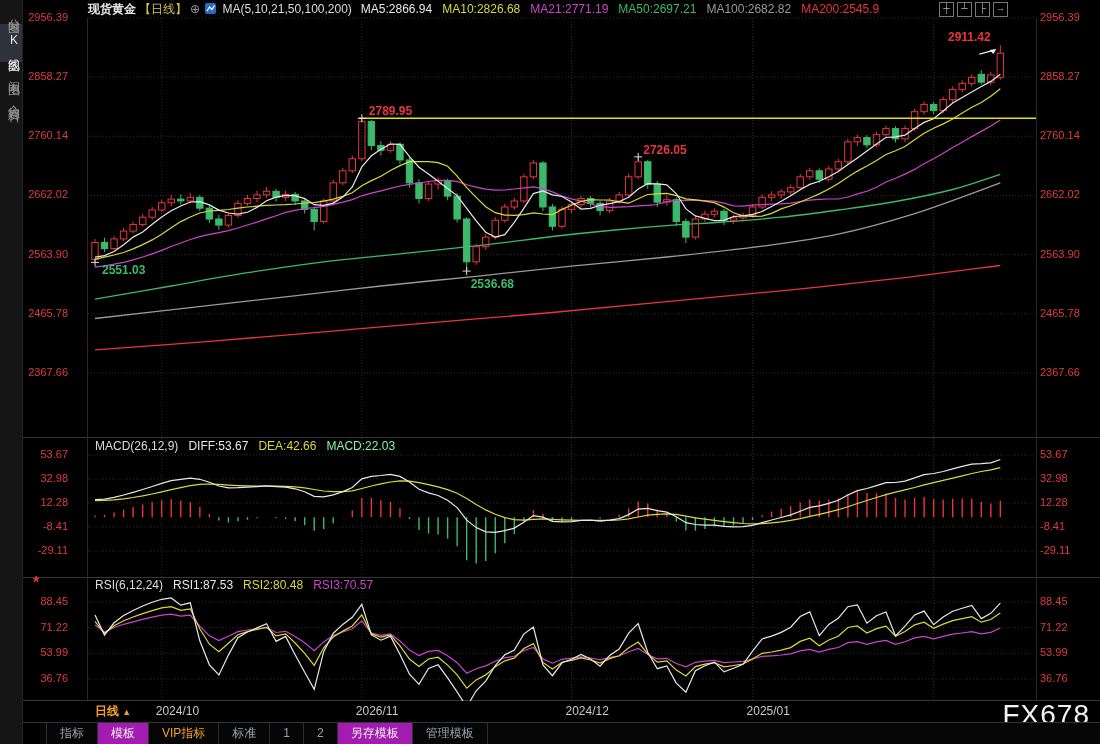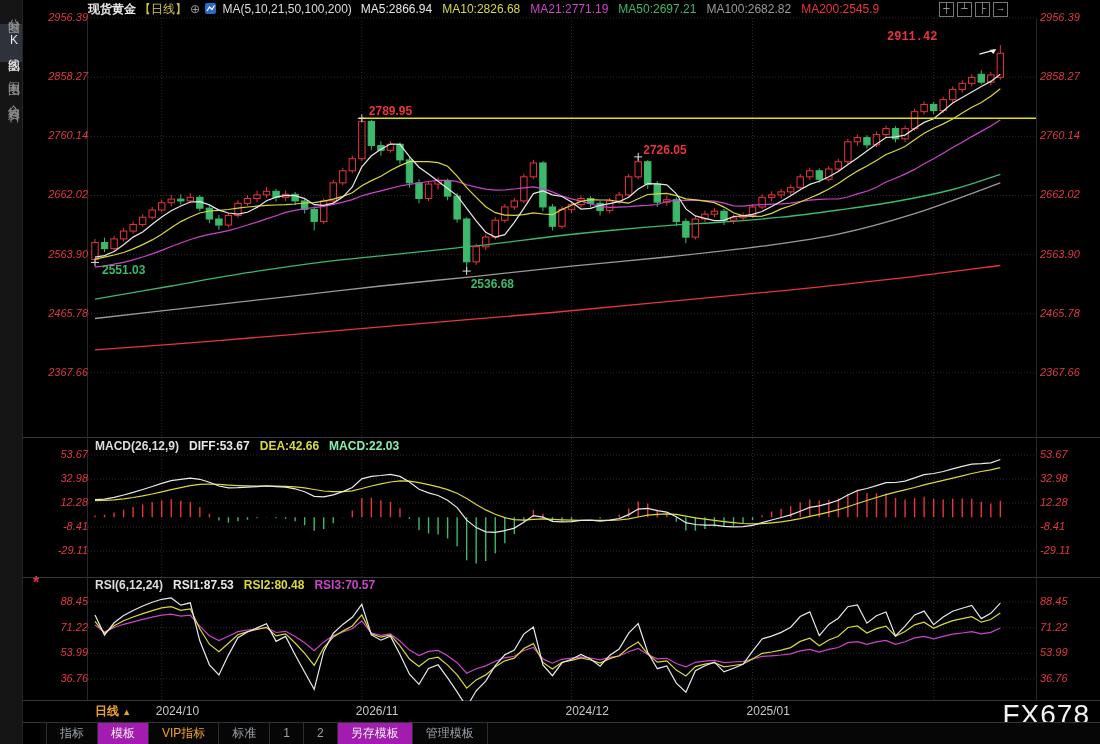--- a/index.html
+++ b/index.html
@@ -18,29 +18,29 @@
   .header .period{color:#d6c44a;margin-left:3px;}
   .addicon{color:#9a9a9a;margin:0 5px 0 3px;}
   .chart-ic{display:inline-block;vertical-align:-1px;margin-right:3px;}
   .ma-label{color:#dcdcdc;margin-right:9px;}
   .ma-v{margin-right:10px;}
   .toolbar{position:absolute;right:92px;top:2px;z-index:4;display:flex;gap:3px;}
   .tool-ic{display:inline-block;width:13px;height:13px;border:1px solid #787878;color:#b8b8b8;
            font-size:9px;line-height:11px;text-align:center;cursor:pointer;}
   
   .panel-header{position:absolute;left:95px;font-size:12px;z-index:4;white-space:nowrap;color:#dcdcdc;}
-  .panel-header span{margin-right:10px;font-weight:bold;}
+  .panel-header span{margin-right:10px;}
   .macd-h{top:439px;}
   .rsi-h{top:578px;}
   .alert-icon{position:absolute;left:33px;top:574px;color:#e8343c;font-size:16px;font-weight:bold;z-index:4;}
   
   #cv{position:absolute;left:0;top:0;z-index:1;}
   #annos{position:absolute;left:0;top:0;width:1100px;height:744px;z-index:3;pointer-events:none;}
   .anno{position:absolute;font-size:12px;font-weight:bold;}
-  .axis-label{position:absolute;font-size:11px;color:#e03a40;width:64px;font-style:italic;}
+  .axis-label{position:absolute;font-size:11px;color:#e03a40;width:44px;}
   .axis-label.left{left:24px;text-align:right;}
   .axis-label.right{left:1040px;text-align:left;}
   .date-label{position:absolute;top:704px;font-size:12px;color:#c8c8c8;}
   
   .time-axis{position:absolute;left:0;top:700px;width:1001px;height:22px;z-index:2;}
   .period-label{position:absolute;left:95px;top:3px;color:#f0a22a;font-size:12px;font-weight:bold;cursor:pointer;}
   .period-label .arrow{font-size:9px;}
   
   .tabbar{position:absolute;left:0;top:722px;width:1100px;height:22px;background:#060606;
           border-top:1px solid #30343a;display:flex;align-items:stretch;padding-left:6px;z-index:7;box-sizing:border-box;margin-left:40px;}
@@ -480,21 +480,21 @@
       <line x1="357.84" y1="118.35832680000003" x2="365.84" y2="118.35832680000003" stroke="#ddd"></line>
       <line x1="361.84" y1="114.35832680000003" x2="361.84" y2="122.35832680000003" stroke="#ddd"></line>
       <line x1="634.2099999999999" y1="156.88810979999982" x2="642.2099999999999" y2="156.88810979999982" stroke="#ddd"></line>
       <line x1="638.2099999999999" y1="152.88810979999982" x2="638.2099999999999" y2="160.88810979999982" stroke="#ddd"></line>
       <line x1="91" y1="262.4199191999998" x2="99" y2="262.4199191999998" stroke="#ddd"></line>
       <line x1="95" y1="258.4199191999998" x2="95" y2="266.4199191999998" stroke="#ddd"></line>
       <line x1="462.66999999999996" y1="271.0725387" x2="470.66999999999996" y2="271.0725387" stroke="#ddd"></line>
       <line x1="466.66999999999996" y1="267.0725387" x2="466.66999999999996" y2="275.0725387" stroke="#ddd"></line>
     </svg>
   <div id="annos">
-      <div class="anno" style="left: 887px; top: 30.1156px; color: rgb(232, 52, 60); font-family: Liberation Mono, monospace;">2911.42</div>
+      <div class="anno" style="left: 948px; top: 30.1156px; color: rgb(232, 52, 60);">2911.42</div>
       <div class="anno" style="left: 368.84px; top: 104.358px; color: rgb(232, 52, 60);">2789.95</div>
       <div class="anno" style="left: 643.21px; top: 142.888px; color: rgb(232, 52, 60);">2726.05</div>
       <div class="anno" style="left: 102px; top: 263.42px; color: rgb(60, 185, 106);">2551.03</div>
       <div class="anno" style="left: 470.67px; top: 277.073px; color: rgb(60, 185, 106);">2536.68</div>
       <div class="axis-label left" style="top: 11px;">2956.39</div>
       <div class="axis-label right" style="top: 11px;">2956.39</div>
       <div class="axis-label left" style="top: 70.1634px;">2858.27</div>
       <div class="axis-label right" style="top: 70.1634px;">2858.27</div>
       <div class="axis-label left" style="top: 129.333px;">2760.14</div>
       <div class="axis-label right" style="top: 129.333px;">2760.14</div>

